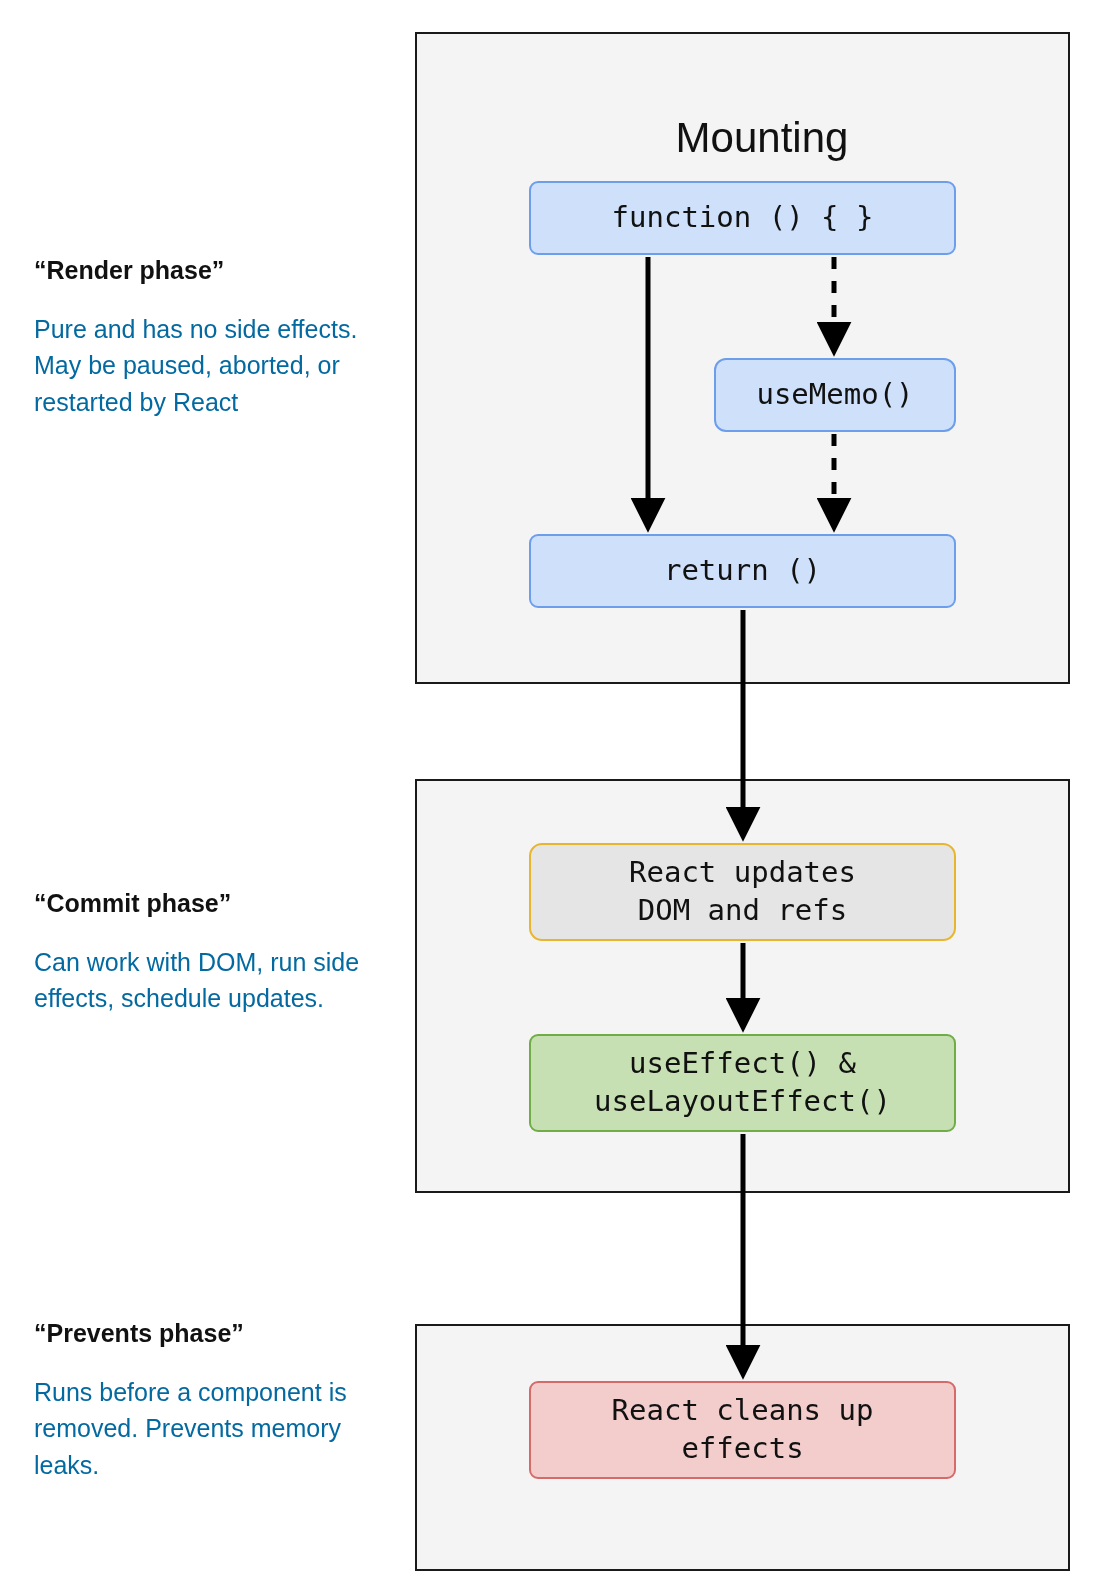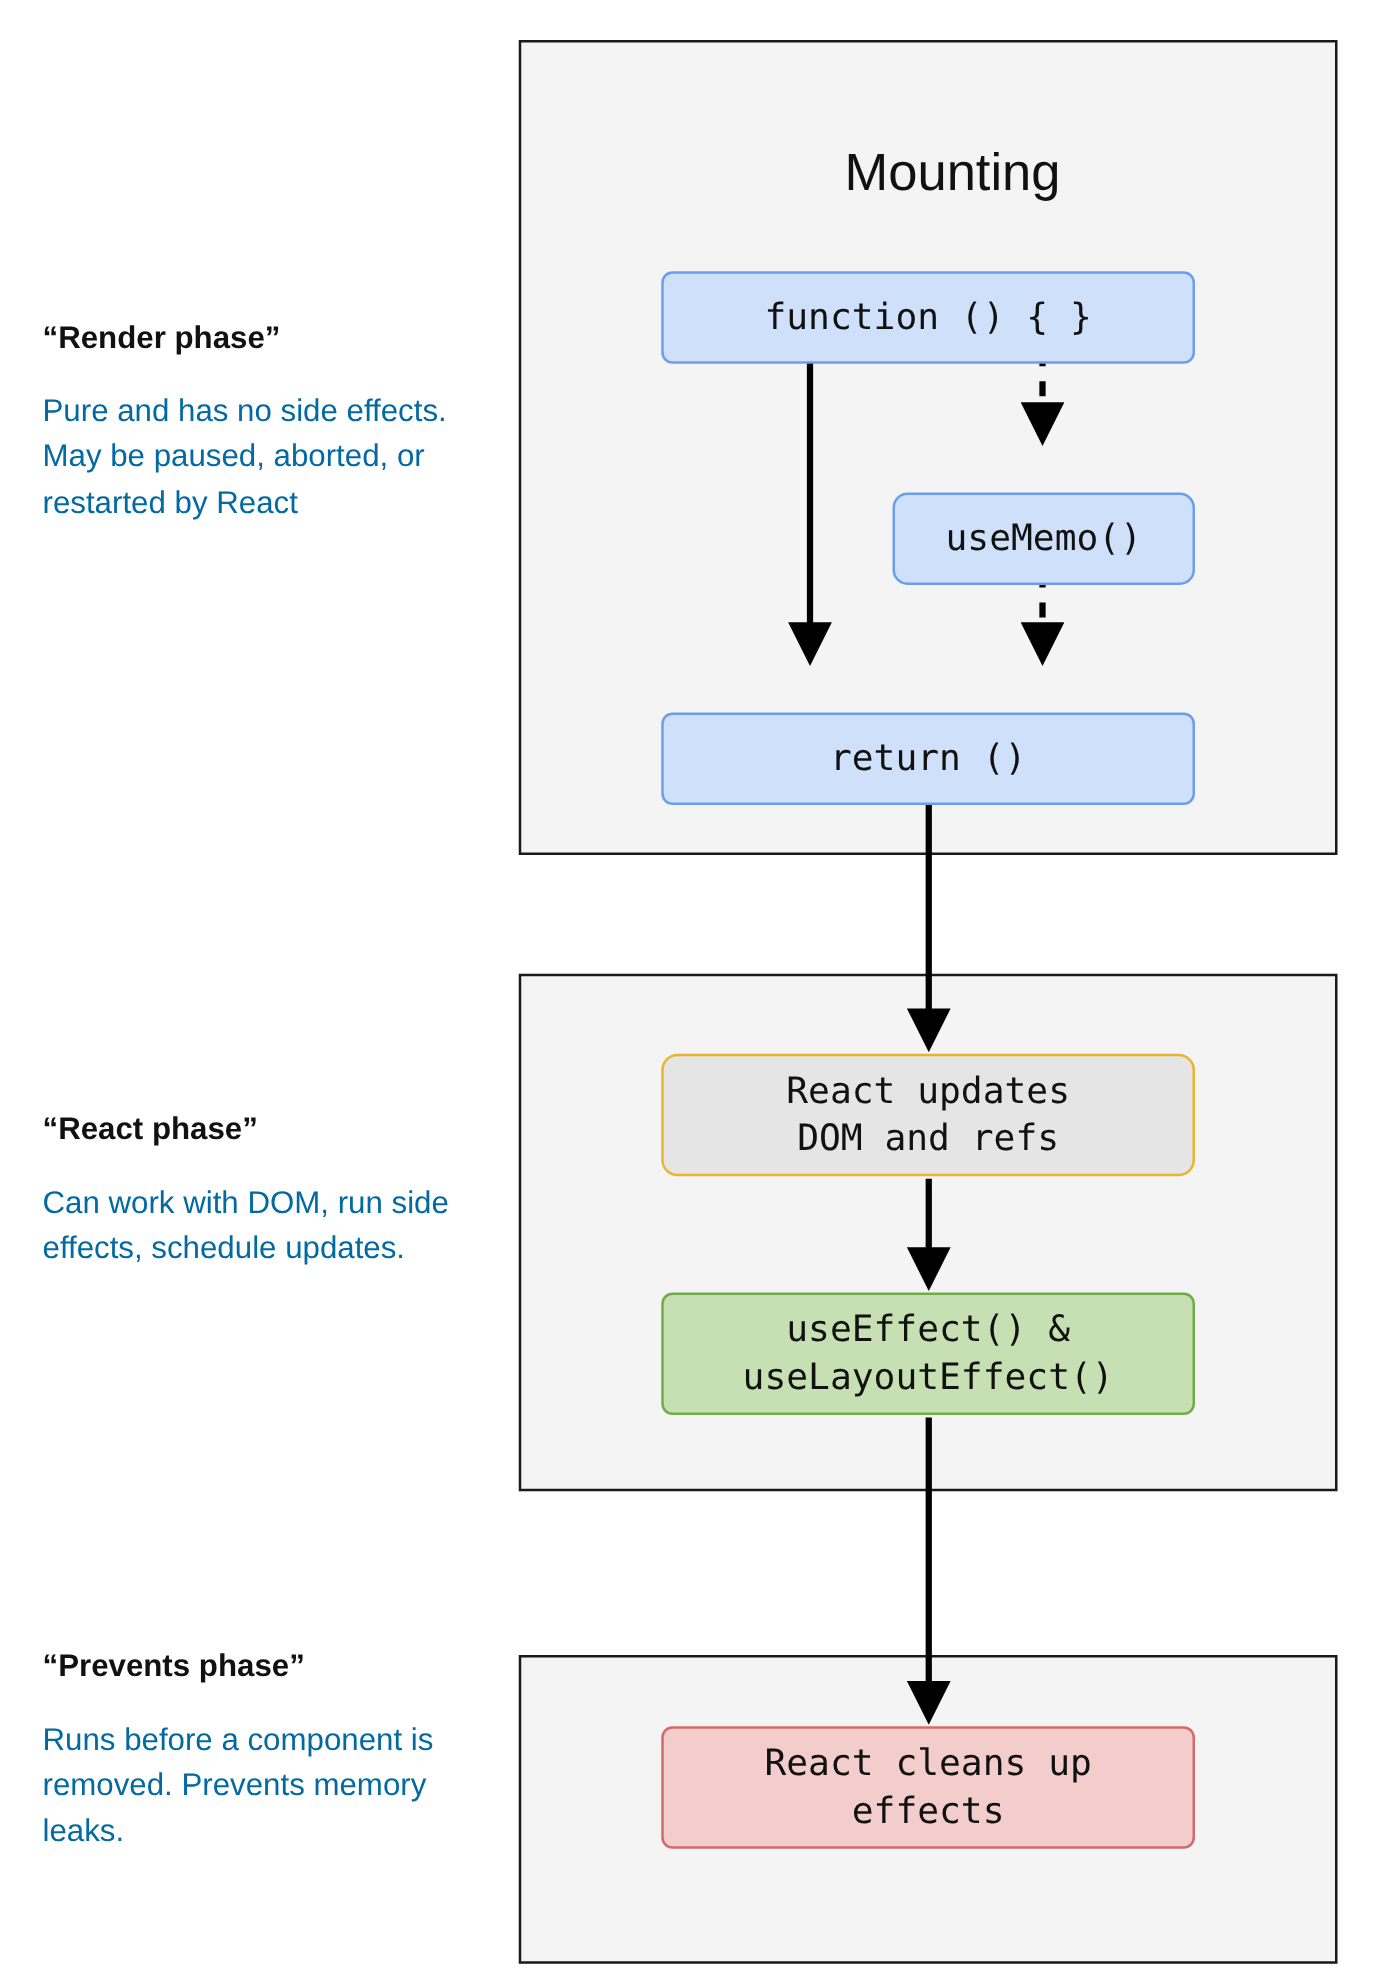--- a/index.html
+++ b/index.html
@@ -85,21 +85,21 @@
     font-family: "DejaVu Sans Mono", "Liberation Mono", monospace;
     font-size: 29px;
     line-height: 1.3;
     display: flex;
     align-items: center;
     justify-content: center;
     text-align: center;
     color: #111111;
     white-space: pre;
   }
-  .node.blue   { background: #cfe0fb; border-color: #6d9eeb; margin-top: 36px; }
+  .node.blue   { background: #cfe0fb; border-color: #6d9eeb; }
   .node.yellow { background: #e5e5e5; border-color: #e8b52e; border-radius: 13px; }
   .node.green  { background: #c6e0b4; border-color: #70ad47; }
   .node.red    { background: #f3cccc; border-color: #d46a6a; }
 
   #node-function { left: 529px; top: 181px;  width: 427px; height: 74px; }
   #node-usememo  { left: 714px; top: 358px;  width: 242px; height: 74px; border-radius: 12px; }
   #node-return   { left: 529px; top: 534px;  width: 427px; height: 74px; }
   #node-updates  { left: 529px; top: 843px;  width: 427px; height: 98px; }
   #node-effects  { left: 529px; top: 1034px; width: 427px; height: 98px; }
   #node-cleanup  { left: 529px; top: 1381px; width: 427px; height: 98px; }
@@ -116,21 +116,21 @@
 </style>
 </head>
 <body>
 
 <div class="annotation" id="ann-render">
   <div class="ann-title">“Render phase”</div>
   <div class="ann-body">Pure and has no side effects. May be paused, aborted, or restarted by React</div>
 </div>
 
 <div class="annotation" id="ann-commit">
-  <div class="ann-title">“React phase”</div>
+  <div class="ann-title">“Commit phase”</div>
   <div class="ann-body">Can work with DOM, run side effects, schedule updates.</div>
 </div>
 
 <div class="annotation" id="ann-cleanup">
   <div class="ann-title">“Prevents phase”</div>
   <div class="ann-body">Runs before a component is removed. Prevents memory leaks.</div>
 </div>
 
 <div class="panel" id="panel-mounting">
   <div class="panel-title">Mounting</div>

